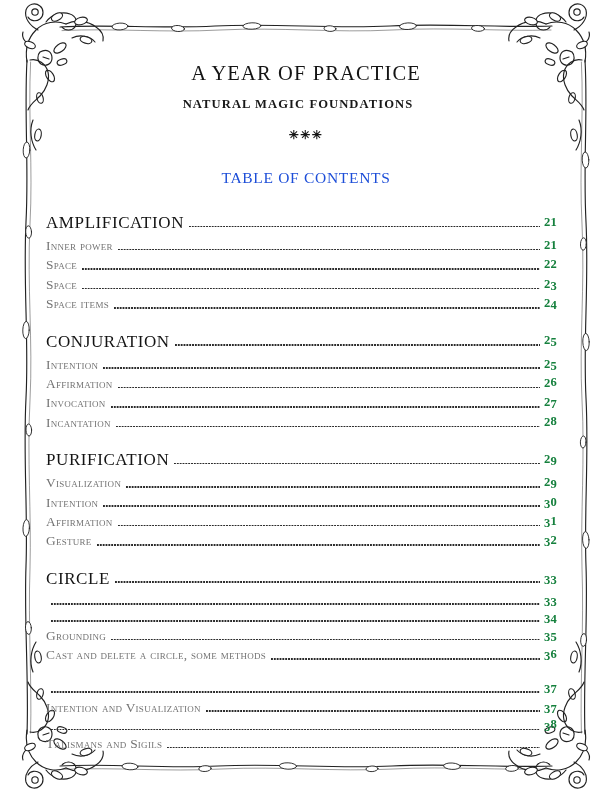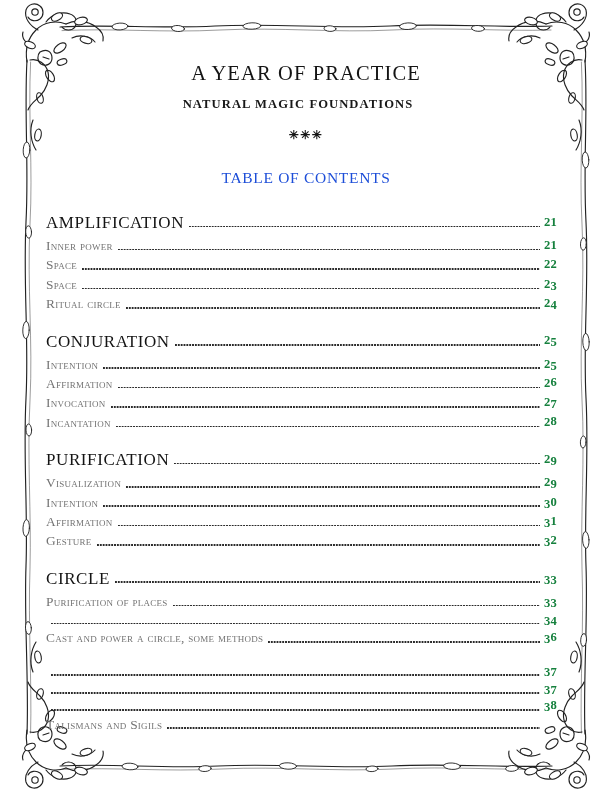--- a/index.html
+++ b/index.html
@@ -311,21 +311,21 @@
           <span class="entry-label">Space</span>
           <span class="leader"></span>
           <span class="entry-page"><span class="osf"><span>2</span><span>2</span></span></span>
         </div>
         <div class="entry entry-sub">
           <span class="entry-label">Space</span>
           <span class="leader"></span>
           <span class="entry-page"><span class="osf"><span>2</span><span class="osf-d">3</span></span></span>
         </div>
         <div class="entry entry-sub">
-          <span class="entry-label">Ritual circle</span>
+          <span class="entry-label">Space items</span>
           <span class="leader"></span>
           <span class="entry-page"><span class="osf"><span>2</span><span class="osf-d">4</span></span></span>
         </div>
       </div>
       <div class="toc-section">
         <div class="entry entry-chapter">
           <span class="entry-label">CONJURATION</span>
           <span class="leader"></span>
           <span class="entry-page"><span class="osf"><span>2</span><span class="osf-d">5</span></span></span>
         </div>
@@ -377,40 +377,45 @@
           <span class="entry-page"><span class="osf"><span class="osf-d">3</span><span>2</span></span></span>
         </div>
       </div>
       <div class="toc-section">
         <div class="entry entry-chapter">
           <span class="entry-label">CIRCLE</span>
           <span class="leader"></span>
           <span class="entry-page"><span class="osf"><span class="osf-d">3</span><span class="osf-d">3</span></span></span>
         </div>
         <div class="entry entry-sub">
-          <span class="entry-label">Purification of places</span>
           <span class="leader"></span>
           <span class="entry-page"><span class="osf"><span class="osf-d">3</span><span class="osf-d">3</span></span></span>
         </div>
         <div class="entry entry-sub">
           <span class="leader"></span>
           <span class="entry-page"><span class="osf"><span class="osf-d">3</span><span class="osf-d">4</span></span></span>
         </div>
         <div class="entry entry-sub">
-          <span class="entry-label">Cast and power a circle, some methods</span>
+          <span class="entry-label">Grounding</span>
+          <span class="leader"></span>
+          <span class="entry-page"><span class="osf"><span class="osf-d">3</span><span class="osf-d">5</span></span></span>
+        </div>
+        <div class="entry entry-sub">
+          <span class="entry-label">Cast and delete a circle, some methods</span>
           <span class="leader"></span>
           <span class="entry-page"><span class="osf"><span class="osf-d">3</span><span class="osf-a">6</span></span></span>
         </div>
       </div>
       <div class="toc-section">
         <div class="entry entry-chapter">
           <span class="leader"></span>
           <span class="entry-page"><span class="osf"><span class="osf-d">3</span><span class="osf-d">7</span></span></span>
         </div>
         <div class="entry entry-sub">
+          <span class="entry-label">Intention and Visualization</span>
           <span class="leader"></span>
           <span class="entry-page"><span class="osf"><span class="osf-d">3</span><span class="osf-d">7</span></span></span>
         </div>
         <div class="entry entry-sub">
           <span class="leader"></span>
           <span class="entry-page"><span class="osf"><span class="osf-d">3</span><span class="osf-a">8</span></span></span>
         </div>
         <div class="entry entry-sub">
           <span class="entry-label">Talismans and Sigils</span>
           <span class="leader"></span>

